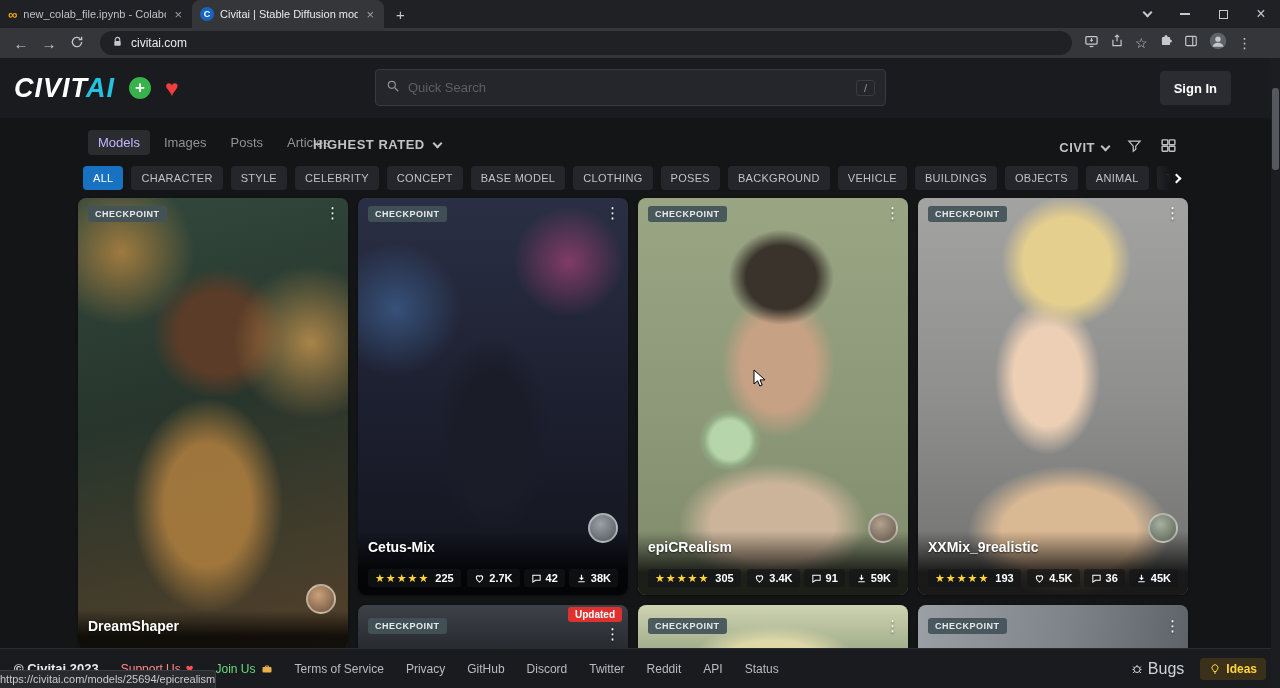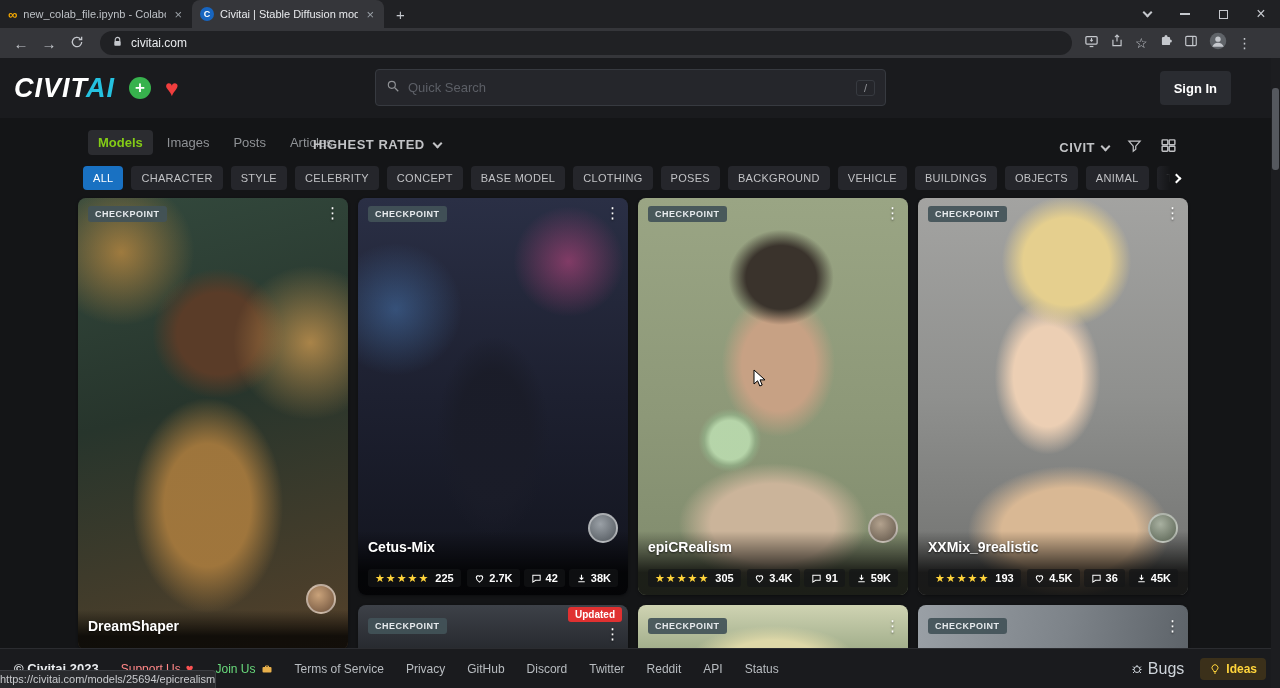--- a/index.html
+++ b/index.html
@@ -40,21 +40,21 @@
   .plus-btn{width:22px;height:22px;border-radius:50%;background:#37b24d;color:#fff;font-size:17px;font-weight:bold;display:flex;align-items:center;justify-content:center}
   .heart-btn{color:#f03e3e;font-size:23px;line-height:1}
   .searchbar{position:absolute;left:375px;top:11px;width:511px;height:37px;background:#25262b;border:1px solid #373a40;border-radius:4px;display:flex;align-items:center;padding:0 10px;gap:8px}
   .searchbar input{flex:1;background:transparent;border:none;outline:none;color:#c1c2c5;font-size:13px;font-family:inherit}
   .searchbar input::placeholder{color:#5c5f66}
   .kbd{border:1px solid #373a40;border-radius:3px;color:#909296;font-size:11px;padding:1px 7px}
   .signin-btn{position:absolute;right:49px;top:13px;height:34px;padding:0 14px;background:#2a2c31;border-radius:4px;color:#fff;font-size:13px;font-weight:bold;display:flex;align-items:center}
 
   .listnav{position:absolute;top:72px;left:88px;display:flex;align-items:center;gap:4px;z-index:1}
   .lt{font-size:13px;color:#8f9296;padding:5px 10px;border-radius:4px}
-  .lt.active{background:#2b2c30;color:#84cc16;font-weight:bold}
+  .lt.active{background:#2b2c30;color:#c4b5fd;font-weight:normal}
   .sort{position:absolute;top:79px;left:313px;font-size:13px;font-weight:bold;color:#c1c2c5;letter-spacing:.5px;display:flex;gap:9px;align-items:center;z-index:1}
   .nav-right{position:absolute;top:79px;right:103px;display:flex;align-items:center;gap:18px;z-index:1;color:#c1c2c5}
   .period{font-size:13px;font-weight:bold;letter-spacing:.5px;display:flex;gap:7px;align-items:center}
 
   .chips{position:absolute;top:108px;left:83px;width:1092px;height:24px;display:flex;gap:8px;overflow:hidden;z-index:1}
   .chip{flex:0 0 auto;height:24px;line-height:24px;padding:0 10px;background:#25262b;border-radius:4px;color:#c1c2c5;font-size:11px;font-weight:normal;letter-spacing:.3px;white-space:nowrap}
   .chip.active{background:#1971c2;color:#fff}
   .chips-next{position:absolute;top:108px;right:96px;width:30px;height:24px;display:flex;align-items:center;justify-content:flex-end;background:linear-gradient(90deg,transparent,#141517 55%);z-index:2;color:#fff;padding-right:4px}
 
   

